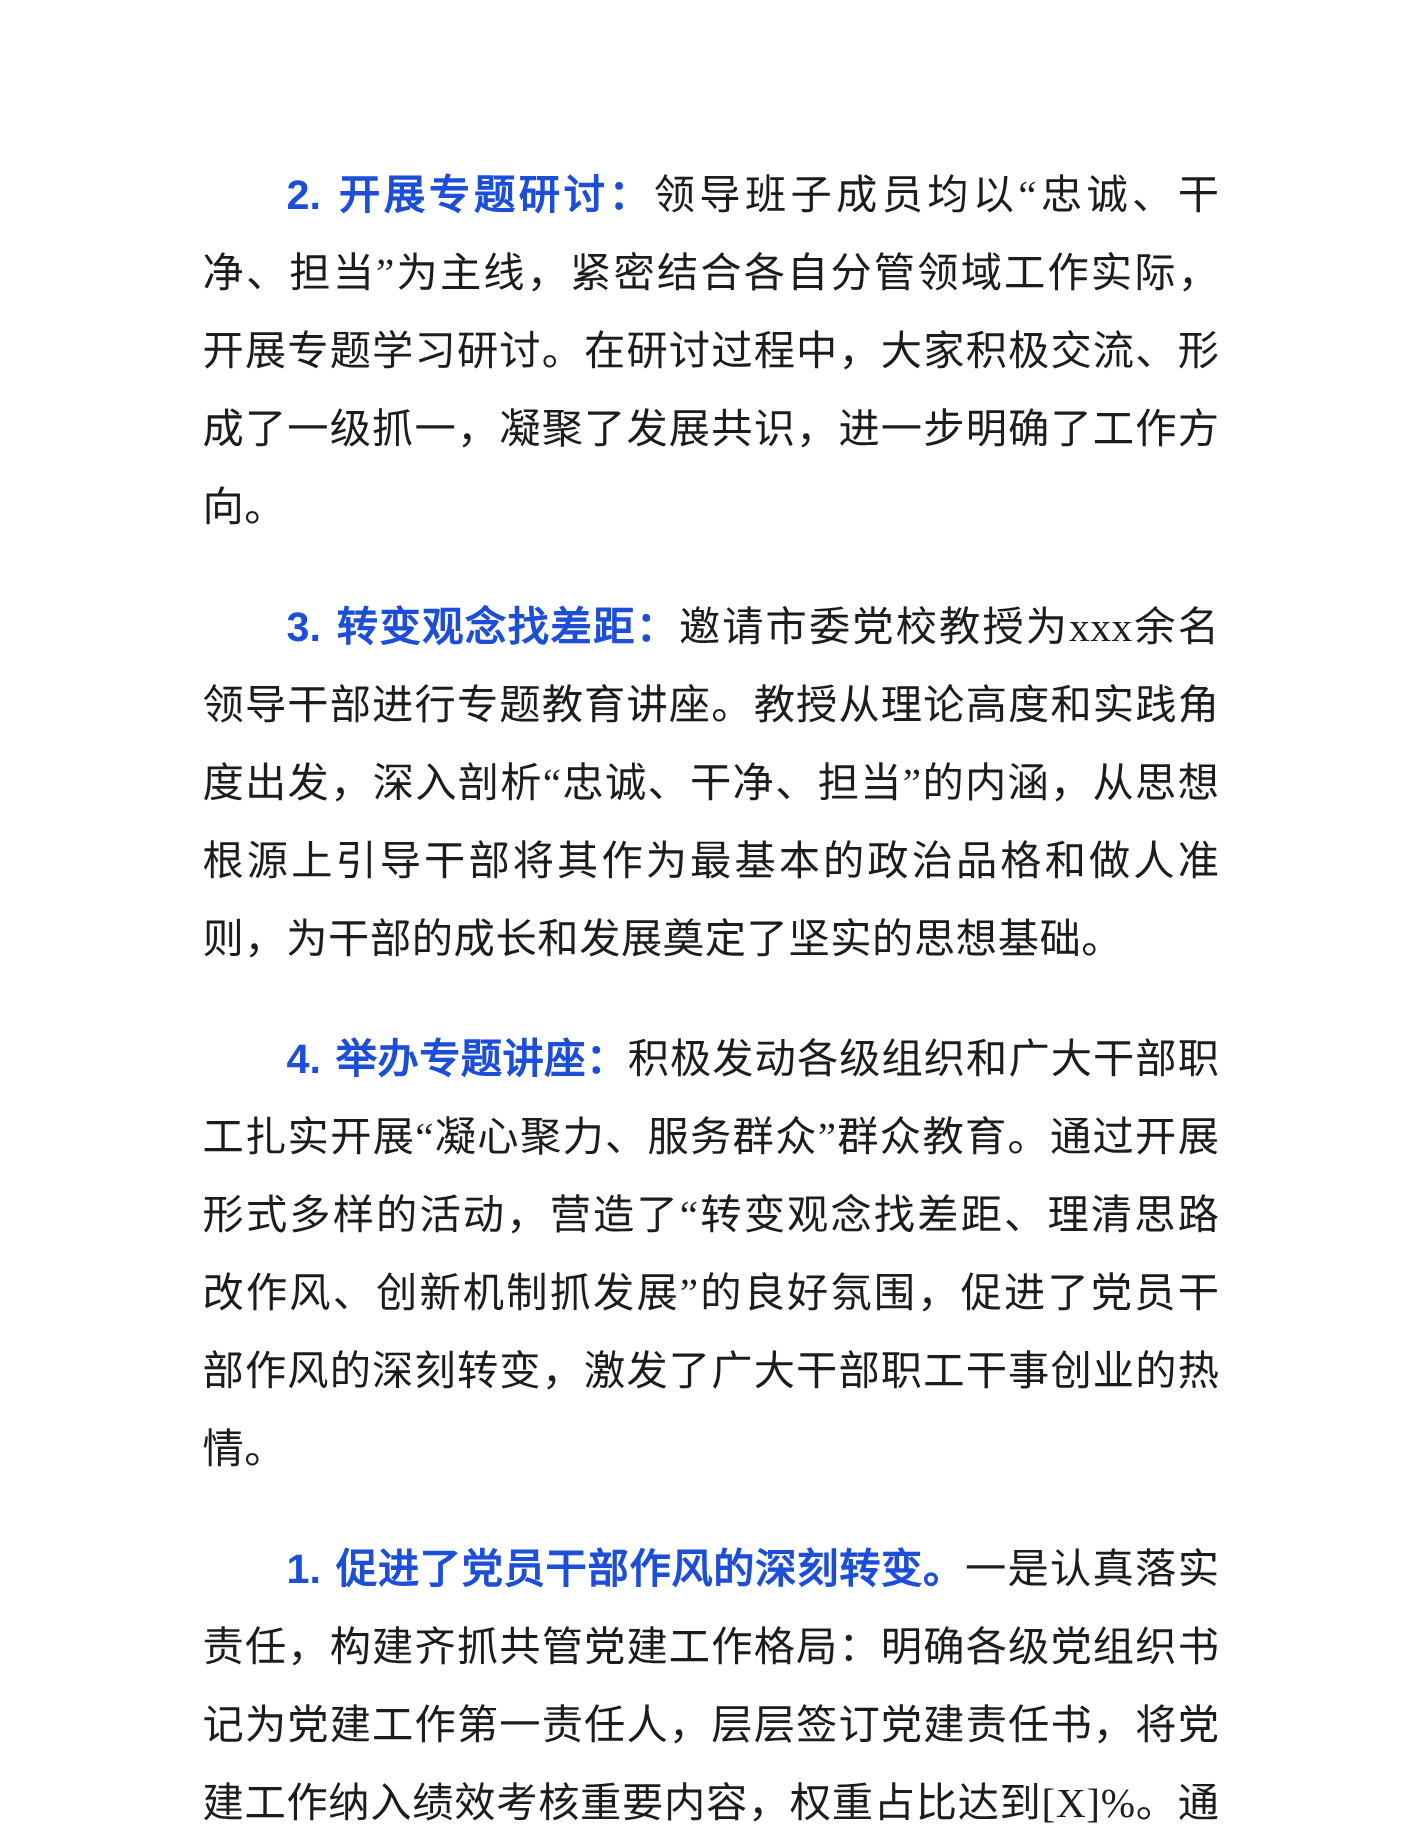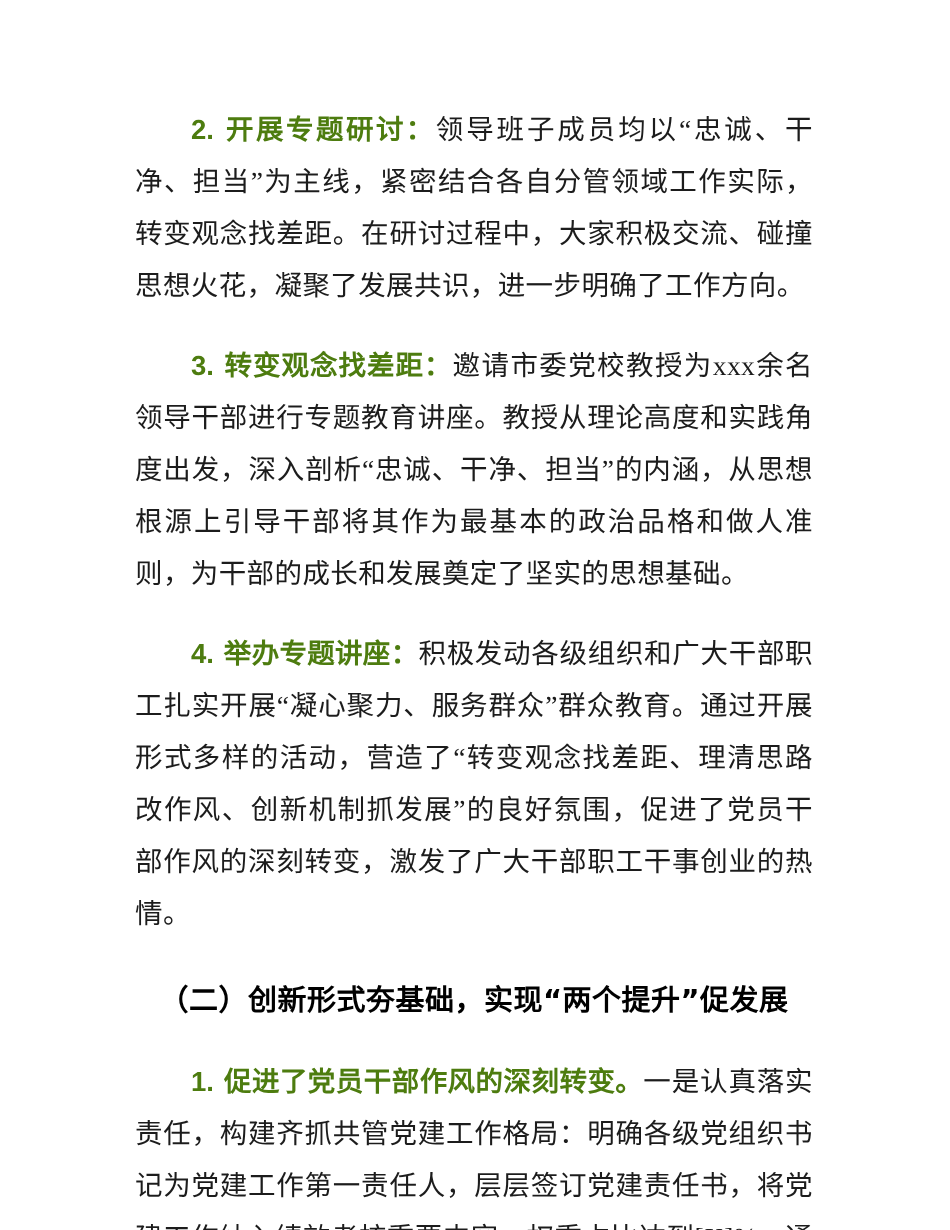--- a/index.html
+++ b/index.html
@@ -46,21 +46,21 @@
     font-weight: 400;
     text-rendering: geometricPrecision;
   }
   .para:last-child { margin-bottom: 0; }
 
   
   .lead {
     font-family: "DejaVu Sans", "Liberation Sans", sans-serif;
     font-weight: 700;
     letter-spacing: 0;
-    color: #4d7c0f;
+    color: #1d4ed8;
   }
   .lead .num {
     font-family: "Liberation Sans", "DejaVu Sans", sans-serif;
     font-weight: 700;
   }
 
   
   .section-heading {
     font-family: "DejaVu Sans", "Liberation Sans", sans-serif;
     font-weight: 700;
@@ -73,31 +73,30 @@
     letter-spacing: 0.5px;
   }
 </style>
 </head>
 <body>
 
 <div class="page">
   <div class="content">
 
     <p class="para">
-      <span class="lead"><span class="num">2.</span> <span>开展专题研讨：</span></span><span>领导班子成员均以“忠诚、干净、担当”为主线，紧密结合各自分管领域工作实际，转变观念找差距。在研讨过程中，大家积极交流、碰撞思想火花，凝聚了发展共识，进一步明确了工作方向。</span>
+      <span class="lead"><span class="num">2.</span> <span>开展专题研讨：</span></span><span>领导班子成员均以“忠诚、干净、担当”为主线，紧密结合各自分管领域工作实际，开展专题学习研讨。在研讨过程中，大家积极交流、形成了一级抓一，凝聚了发展共识，进一步明确了工作方向。</span>
     </p>
 
     <p class="para">
       <span class="lead"><span class="num">3.</span> <span>转变观念找差距：</span></span><span>邀请市委党校教授为xxx余名领导干部进行专题教育讲座。教授从理论高度和实践角度出发，深入剖析“忠诚、干净、担当”的内涵，从思想根源上引导干部将其作为最基本的政治品格和做人准则，为干部的成长和发展奠定了坚实的思想基础。</span>
     </p>
 
     <p class="para">
       <span class="lead"><span class="num">4.</span> <span>举办专题讲座：</span></span><span>积极发动各级组织和广大干部职工扎实开展“凝心聚力、服务群众”群众教育。通过开展形式多样的活动，营造了“转变观念找差距、理清思路改作风、创新机制抓发展”的良好氛围，促进了党员干部作风的深刻转变，激发了广大干部职工干事创业的热情。</span>
     </p>
 
-    <h2 class="section-heading">（二）创新形式夯基础，实现“两个提升”促发展</h2>
 
     <p class="para">
       <span class="lead"><span class="num">1.</span> <span>促进了党员干部作风的深刻转变。</span></span><span>一是认真落实责任，构建齐抓共管党建工作格局：明确各级党组织书记为党建工作第一责任人，层层签订党建责任书，将党建工作纳入绩效考核重要内容，权重占比达到[X]%。通过这种方式，形成了一级抓一</span>
     </p>
 
   </div>
 </div>
 
 </body></html>

